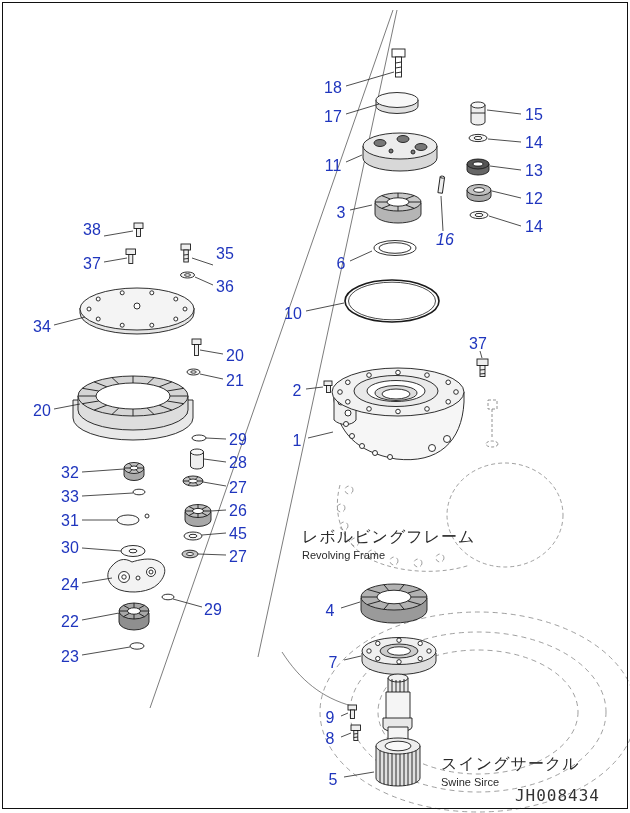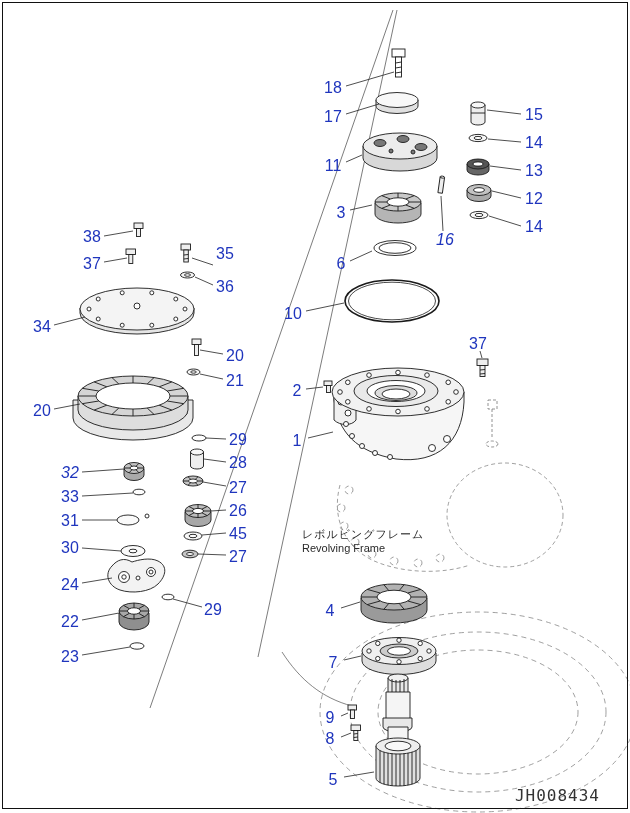--- a/index.html
+++ b/index.html
@@ -17,21 +17,21 @@
   svg.drawing { position: absolute; left: 0; top: 0; width: 630px; height: 813px; }
   .callout {
     position: absolute; transform: translate(-50%, -52%);
     font-size: 16px; line-height: 1; color: var(--label-color, #1f35bd);
     cursor: pointer; user-select: none;
   }
   .annotation {
     position: absolute; color: #2a2a2a; font-size: 11px;
     line-height: 1.3; white-space: nowrap;
   }
-  .annotation .jp { letter-spacing: 1px; font-size: 11px; }
+  .annotation .jp { letter-spacing: 1px; font-size: 16px; }
   .drawing-code {
     position: absolute; right: 30px; bottom: 8px;
     font-family: "DejaVu Sans Mono", monospace;
     font-size: 16px; color: #333; letter-spacing: 1px;
   }
 </style>
 </head>
 <body>
 
 <div class="canvas">
@@ -477,52 +477,56 @@
       <span class="callout" style="left: 333px; top: 166px;">11</span>
       <span class="callout" style="left: 341px; top: 213px;">3</span>
       <span class="callout" style="left: 341px; top: 264px;">6</span>
       <span class="callout" style="left: 293px; top: 314px;">10</span>
       <span class="callout" style="left: 534px; top: 115px;">15</span>
       <span class="callout" style="left: 534px; top: 143px;">14</span>
       <span class="callout" style="left: 534px; top: 171px;">13</span>
       <span class="callout" style="left: 534px; top: 199px;">12</span>
       <span class="callout" style="left: 534px; top: 227px;">14</span>
       <span class="callout" style="left: 445px; top: 240px; font-style: italic;">16</span>
-      <span class="callout" style="left: 92px; top: 237px;">38</span>
+      <span class="callout" style="left: 92px; top: 230px;">38</span>
       <span class="callout" style="left: 92px; top: 264px;">37</span>
       <span class="callout" style="left: 225px; top: 254px;">35</span>
       <span class="callout" style="left: 225px; top: 287px;">36</span>
       <span class="callout" style="left: 42px; top: 327px;">34</span>
       <span class="callout" style="left: 235px; top: 356px;">20</span>
       <span class="callout" style="left: 235px; top: 381px;">21</span>
       <span class="callout" style="left: 42px; top: 411px;">20</span>
       <span class="callout" style="left: 238px; top: 440px;">29</span>
       <span class="callout" style="left: 238px; top: 463px;">28</span>
       <span class="callout" style="left: 238px; top: 488px;">27</span>
       <span class="callout" style="left: 238px; top: 511px;">26</span>
       <span class="callout" style="left: 238px; top: 534px;">45</span>
       <span class="callout" style="left: 238px; top: 557px;">27</span>
-      <span class="callout" style="left: 70px; top: 473px; font-style: italic;">32</span>
+      <span class="callout" style="left: 70px; top: 473px;">32</span>
       <span class="callout" style="left: 70px; top: 497px;">33</span>
       <span class="callout" style="left: 70px; top: 521px;">31</span>
       <span class="callout" style="left: 70px; top: 548px;">30</span>
       <span class="callout" style="left: 70px; top: 585px;">24</span>
       <span class="callout" style="left: 70px; top: 622px;">22</span>
       <span class="callout" style="left: 213px; top: 610px;">29</span>
       <span class="callout" style="left: 70px; top: 657px;">23</span>
       <span class="callout" style="left: 297px; top: 391px;">2</span>
       <span class="callout" style="left: 297px; top: 441px;">1</span>
       <span class="callout" style="left: 478px; top: 344px;">37</span>
       <span class="callout" style="left: 330px; top: 611px;">4</span>
       <span class="callout" style="left: 333px; top: 663px;">7</span>
       <span class="callout" style="left: 330px; top: 718px;">9</span>
       <span class="callout" style="left: 330px; top: 739px;">8</span>
       <span class="callout" style="left: 333px; top: 780px;">5</span>
       <div class="annotation" style="left: 302px; top: 527px;">
         <div class="jp">レボルビングフレーム</div>
         <div class="en">Revolving Frame</div>
       </div>
+      <div class="annotation" style="left: 441px; top: 754px;">
+        <div class="jp">スイングサークル</div>
+        <div class="en">Swine Sirce</div>
+      </div>
     </div>
 
   <div class="drawing-code">JH008434</div>
 
   <div class="frame-border"></div>
 </div>
 
 </body></html>

